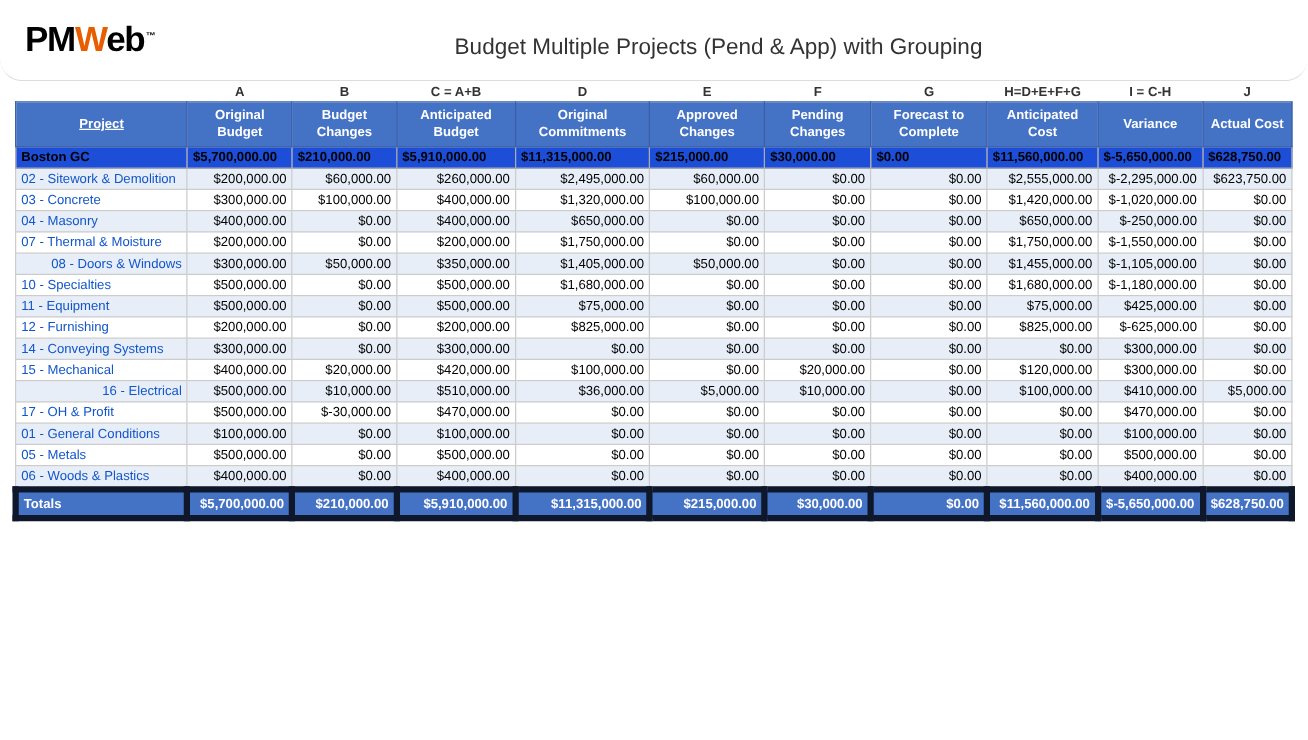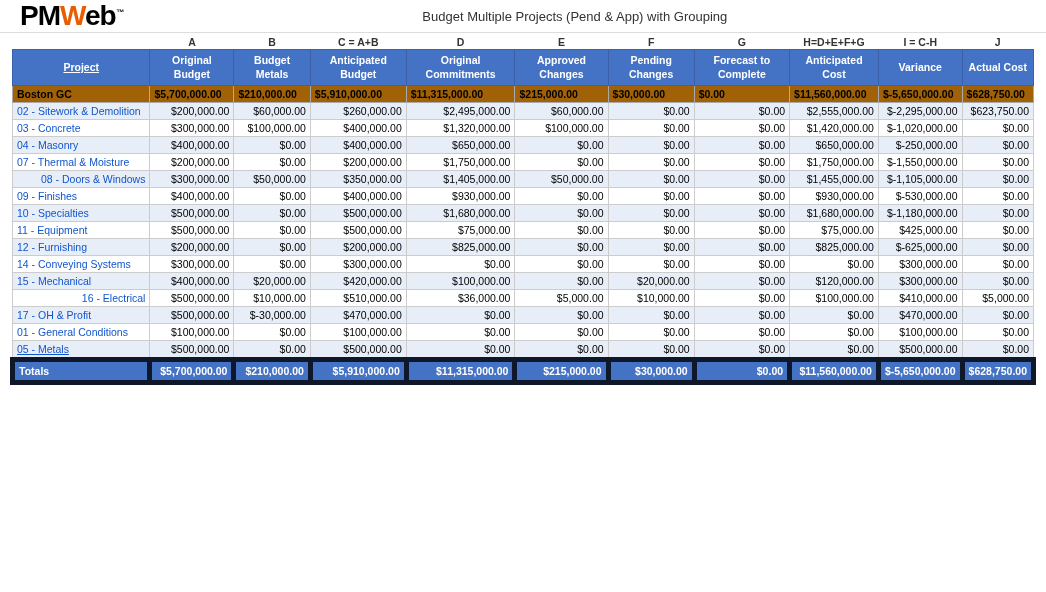--- a/index.html
+++ b/index.html
@@ -5,23 +5,24 @@
     * { margin: 0; padding: 0; box-sizing: border-box; }
     body {
       font-family: Arial, sans-serif;
       font-size: 11px;
       background: #fff;
       width: 1046px;
       min-height: 592px;
     }
     .header {
       display: flex;
-      align-items: center;
-      padding: 0 20px;
+      align-items: flex-end;
+      padding: 16px 20px;
       border-bottom: 1px solid #ddd;
+      border-radius: 18px;
     }
     .logo {
       display: flex;
       align-items: center;
     }
     .logo-text {
       font-size: 28px;
       font-weight: bold;
       color: #000;
       letter-spacing: -1px;
@@ -30,21 +31,21 @@
     .logo-text span.web { color: #e85d00; }
     .logo-tm {
       font-size: 8px;
       vertical-align: super;
       color: #000;
       margin-left: 1px;
     }
     .page-title {
       flex: 1;
       text-align: center;
-      font-size: 13px;
+      font-size: 18px;
       font-weight: normal;
       color: #333;
     }
     .table-container {
       padding: 0 10px 10px 10px;
     }
     table {
       width: 100%;
       border-collapse: collapse;
       font-size: 10.5px;
@@ -81,21 +82,21 @@
       text-align: left;
       color: #1155cc;
     }
     tr.data-row:nth-child(even) td {
       background: #e8eef8;
     }
     tr.data-row:nth-child(odd) td {
       background: #fff;
     }
     tr.group-header-row td {
-      background: #a16207;
+      background: #1d4ed8;
       font-weight: bold;
       color: #000;
       border: 1px solid #aaa;
       padding: 2px 4px;
     }
     tr.totals-row td {
       background: #4472c4;
       color: #fff;
       font-weight: bold;
       border: 5px solid #0f172a;
@@ -130,21 +131,21 @@
         <td>E</td>
         <td>F</td>
         <td>G</td>
         <td>H=D+E+F+G</td>
         <td>I = C-H</td>
         <td>J</td>
       </tr>
       <tr class="col-headers-row">
         <td class="left-align">Project</td>
         <td>Original Budget</td>
-        <td>Budget Metals</td>
+        <td>Budget Changes</td>
         <td>Anticipated Budget</td>
         <td>Original Commitments</td>
         <td>Approved Changes</td>
         <td>Pending Changes</td>
         <td>Forecast to Complete</td>
         <td>Anticipated Cost</td>
         <td>Variance</td>
         <td>Actual Cost</td>
       </tr>
     </thead>
@@ -222,33 +223,20 @@
           <td>$350,000.00</td>
           <td>$1,405,000.00</td>
           <td>$50,000.00</td>
           <td>$0.00</td>
           <td>$0.00</td>
           <td>$1,455,000.00</td>
           <td>$-1,105,000.00</td>
           <td>$0.00</td>
         </tr>
         <tr class="data-row">
-          <td class="left-align" style="color: rgb(17, 85, 204);">09 - Finishes</td>
-          <td>$400,000.00</td>
-          <td>$0.00</td>
-          <td>$400,000.00</td>
-          <td>$930,000.00</td>
-          <td>$0.00</td>
-          <td>$0.00</td>
-          <td>$0.00</td>
-          <td>$930,000.00</td>
-          <td>$-530,000.00</td>
-          <td>$0.00</td>
-        </tr>
-        <tr class="data-row">
           <td class="left-align" style="color: rgb(17, 85, 204);">10 - Specialties</td>
           <td>$500,000.00</td>
           <td>$0.00</td>
           <td>$500,000.00</td>
           <td>$1,680,000.00</td>
           <td>$0.00</td>
           <td>$0.00</td>
           <td>$0.00</td>
           <td>$1,680,000.00</td>
           <td>$-1,180,000.00</td>
@@ -339,30 +327,43 @@
           <td>$100,000.00</td>
           <td>$0.00</td>
           <td>$0.00</td>
           <td>$0.00</td>
           <td>$0.00</td>
           <td>$0.00</td>
           <td>$100,000.00</td>
           <td>$0.00</td>
         </tr>
         <tr class="data-row">
-          <td class="left-align" style="color: rgb(17, 85, 204); text-decoration: underline;">05 - Metals</td>
-          <td>$500,000.00</td>
-          <td>$0.00</td>
-          <td>$500,000.00</td>
-          <td>$0.00</td>
-          <td>$0.00</td>
-          <td>$0.00</td>
-          <td>$0.00</td>
-          <td>$0.00</td>
-          <td>$500,000.00</td>
+          <td class="left-align" style="color: rgb(17, 85, 204);">05 - Metals</td>
+          <td>$500,000.00</td>
+          <td>$0.00</td>
+          <td>$500,000.00</td>
+          <td>$0.00</td>
+          <td>$0.00</td>
+          <td>$0.00</td>
+          <td>$0.00</td>
+          <td>$0.00</td>
+          <td>$500,000.00</td>
+          <td>$0.00</td>
+        </tr>
+        <tr class="data-row">
+          <td class="left-align" style="color: rgb(17, 85, 204);">06 - Woods &amp; Plastics</td>
+          <td>$400,000.00</td>
+          <td>$0.00</td>
+          <td>$400,000.00</td>
+          <td>$0.00</td>
+          <td>$0.00</td>
+          <td>$0.00</td>
+          <td>$0.00</td>
+          <td>$0.00</td>
+          <td>$400,000.00</td>
           <td>$0.00</td>
         </tr>
       </tbody>
     <tfoot>
       <tr class="totals-row">
         <td class="left-align">Totals</td>
         <td>$5,700,000.00</td>
         <td>$210,000.00</td>
         <td>$5,910,000.00</td>
         <td>$11,315,000.00</td>

